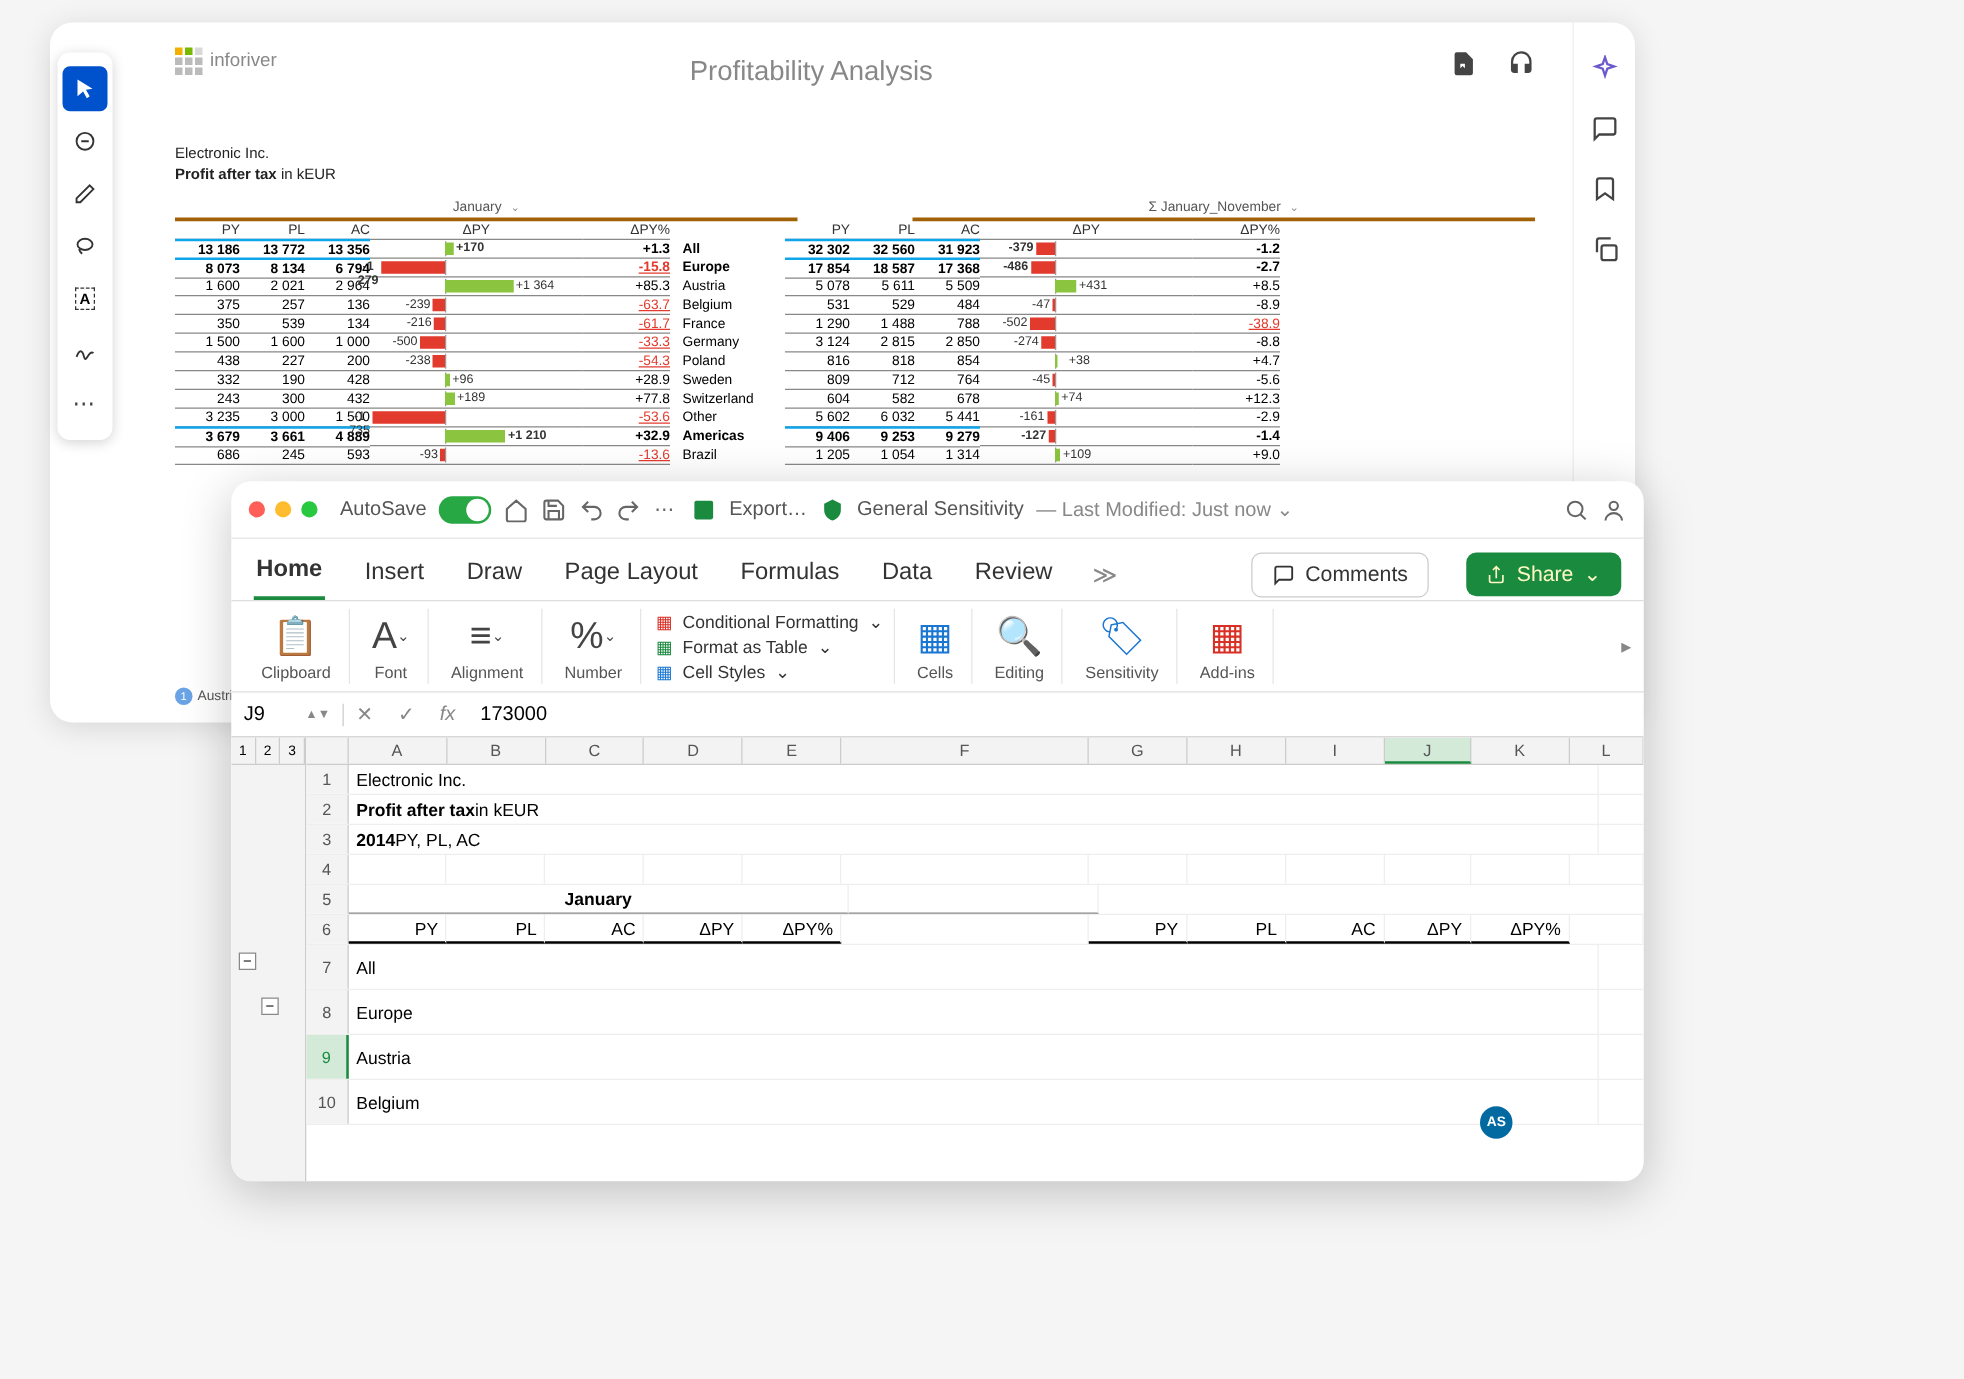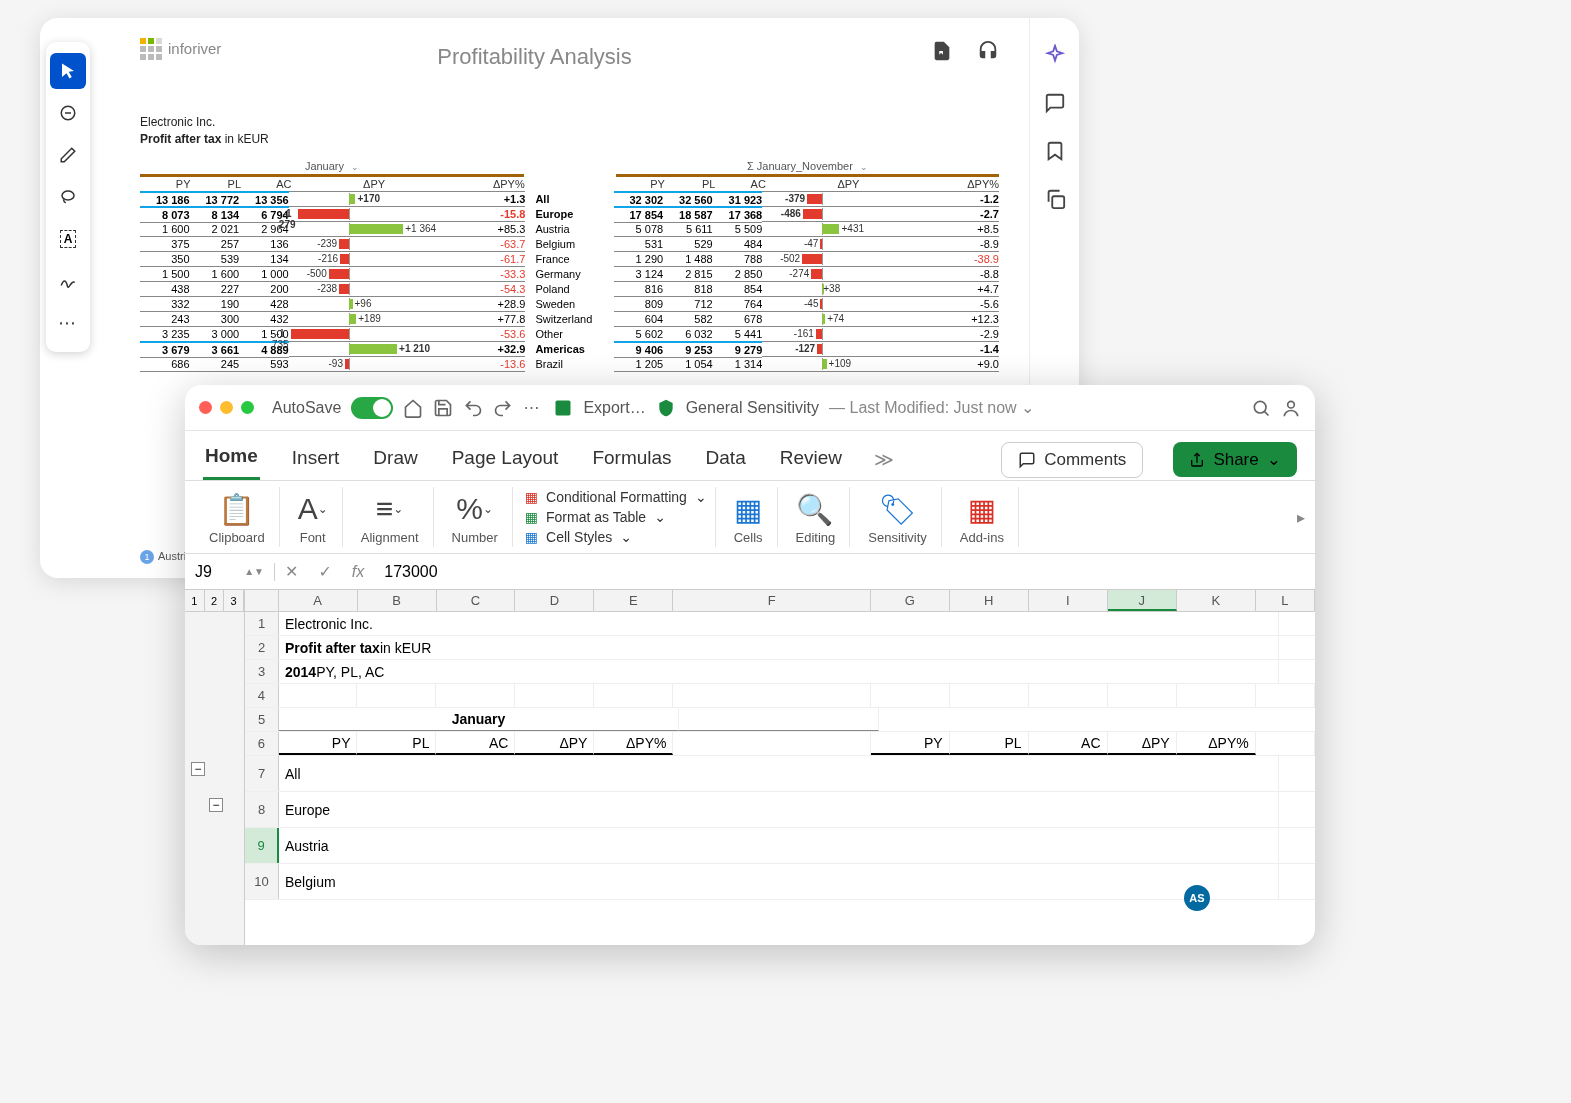--- a/index.html
+++ b/index.html
@@ -1,19 +1,19 @@
 <!DOCTYPE html>
 <html><head>
 <meta charset="utf-8">
 <style>
 * { box-sizing: border-box; margin: 0; padding: 0; }
 body { font-family: -apple-system, 'Segoe UI', Arial, sans-serif; background: #f5f5f5; width: 1571px; height: 1103px; position: relative; overflow: hidden; }
 
 
-.dash-window { position: absolute; left: 40px; top: 18px; width: 1039px; height: 560px; background: #fff; border-radius: 18px; box-shadow: 0 4px 24px rgba(0,0,0,.12); display: flex; }
+.dash-window { position: absolute; left: 40px; top: 18px; width: 1268px; height: 560px; background: #fff; border-radius: 18px; box-shadow: 0 4px 24px rgba(0,0,0,.12); display: flex; }
 .dash-content { flex: 1; padding: 20px 30px; overflow: hidden; position: relative; }
 .dash-rail-right { width: 50px; border-left: 1px solid #eee; display: flex; flex-direction: column; align-items: center; gap: 26px; padding-top: 26px; }
 
 .left-toolbar { position: absolute; left: 46px; top: 42px; width: 44px; background: #fff; border-radius: 10px; box-shadow: 0 2px 10px rgba(0,0,0,.18); display: flex; flex-direction: column; align-items: center; padding: 8px 0; z-index: 5; }
 .left-toolbar .tb-item { width: 36px; height: 36px; display: flex; align-items: center; justify-content: center; border-radius: 6px; margin: 3px 0; cursor: pointer; }
 .left-toolbar .tb-item.active { background: #0052cc; color: #fff; }
 .dots { font-size: 18px; letter-spacing: 2px; color: #444; }
 
 .logo { display: flex; align-items: center; gap: 6px; margin-left: 70px; }
 .logo-sq { display: grid; grid-template-columns: repeat(3,6px); gap: 2px; }
@@ -36,21 +36,21 @@
 .c-dpypct { width: 70px; text-align: right; border-bottom: 1px solid #888; }
 .c-lbl { width: 92px; padding-left: 10px !important; }
 .rrow { display: flex; align-items: center; height: 15px; }
 .rrow.bold { font-weight: 700; }
 .rrow.bold .c-py,.rrow.bold .c-pl,.rrow.bold .c-ac { border-top: 2px solid #0ea5e9; }
 .bar-wrap { position: relative; width: 170px; height: 12px; }
 .bar-wrap .axis { position: absolute; left: 60px; top: 0; bottom: 0; width: 1px; background: #999; }
 .bar-neg { position: absolute; top: 1px; height: 10px; background: #e23b2e; right: 110px; }
 .bar-pos { position: absolute; top: 1px; height: 10px; background: #8bc53f; left: 60px; }
 .bar-val { position: absolute; top: 0; font-size: 10px; color: #333; }
-.neg-txt { color: #e23b2e; }
+.neg-txt { color: #e23b2e; text-decoration: underline; }
 .foot-note { position: absolute; left: 100px; bottom: 14px; font-size: 11px; color: #555; }
 .foot-note .badge { display: inline-block; width: 14px; height: 14px; border-radius: 50%; background: #6aa4e6; color: #fff; font-size: 9px; text-align: center; line-height: 14px; margin-right: 4px; }
 
 .rail-ico { width: 22px; height: 22px; color: #444; cursor: pointer; }
 
 
 .excel-window { position: absolute; left: 185px; top: 385px; width: 1130px; height: 560px; background: #fff; border-radius: 16px; box-shadow: 0 8px 40px rgba(0,0,0,.22); overflow: hidden; display: flex; flex-direction: column; }
 .ex-titlebar { height: 46px; display: flex; align-items: center; padding: 0 14px; gap: 10px; border-bottom: 1px solid #e5e5e5; font-size: 16px; color: #555; }
 .traffic { display: flex; gap: 8px; margin-right: 8px; }
 .traffic span { width: 13px; height: 13px; border-radius: 50%; }
@@ -58,21 +58,21 @@
 .autosave-toggle { width: 42px; height: 22px; background: #28a745; border-radius: 11px; position: relative; }
 .autosave-toggle::after { content: ''; position: absolute; right: 2px; top: 2px; width: 18px; height: 18px; background: #fff; border-radius: 50%; }
 .tb-ico { width: 20px; height: 20px; color: #666; cursor: pointer; }
 .shield { color: #1a8a3e; }
 .ex-tabs { display: flex; align-items: center; gap: 30px; padding: 8px 18px 0; font-size: 19px; color: #333; border-bottom: 1px solid #ddd; }
 .ex-tabs .tab { padding: 6px 2px 10px; cursor: pointer; }
 .ex-tabs .tab.active { font-weight: 700; border-bottom: 3px solid #1a8a3e; }
 .ex-tabs .spacer { flex: 1; }
 .btn-comments, .btn-share { display: flex; align-items: center; gap: 8px; padding: 7px 16px; border-radius: 8px; font-size: 17px; cursor: pointer; }
 .btn-comments { border: 1px solid #ccc; background: #fff; }
-.btn-share { background: #1a8a3e; color: #000000; }
+.btn-share { background: #1a8a3e; color: #fef9c3; }
 
 .ribbon { display: flex; align-items: stretch; padding: 6px 10px; gap: 4px; border-bottom: 1px solid #ddd; }
 .rib-grp { display: flex; flex-direction: column; align-items: center; justify-content: space-between; padding: 2px 14px; border-right: 1px solid #e5e5e5; font-size: 13px; color: #555; }
 .rib-grp:last-child { border-right: none; }
 .rib-ico { font-size: 30px; color: #444; height: 40px; display: flex; align-items: center; }
 .rib-styles { display: flex; flex-direction: column; gap: 4px; font-size: 14px; color: #333; padding: 2px 8px; border-right: 1px solid #e5e5e5; }
 .rib-styles div { display: flex; align-items: center; gap: 8px; cursor: pointer; }
 
 .formula-bar { display: flex; align-items: center; height: 36px; border-bottom: 1px solid #ccc; font-size: 16px; }
 .name-box { width: 90px; padding: 0 10px; border-right: 1px solid #ccc; display: flex; align-items: center; justify-content: space-between; }
@@ -321,21 +321,21 @@
           </div>
           <div class="c-dpypct neg-txt">-54.3</div>
           <div class="c-lbl">Poland</div>
           <div class="c-py">816</div>
           <div class="c-pl">818</div>
           <div class="c-ac">854</div>
           <div class="c-dpy">
             <div class="bar-wrap">
               <div class="axis"></div>
               <div class="bar-pos" style="width:1.52px"></div>
-              <div class="bar-val" style="left:61px">+38</div>
+              <div class="bar-val" style="left:71px">+38</div>
             </div>
           </div>
           <div class="c-dpypct">+4.7</div>
         </div>
         <div class="rrow">
           <div class="c-py">332</div>
           <div class="c-pl">190</div>
           <div class="c-ac">428</div>
           <div class="c-dpy">
             <div class="bar-wrap">

